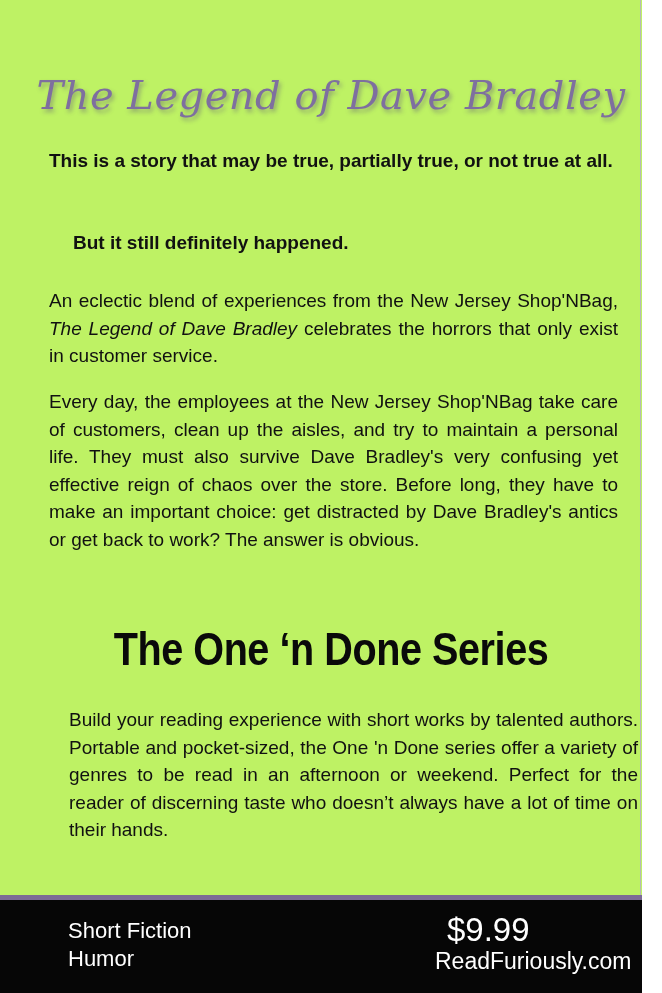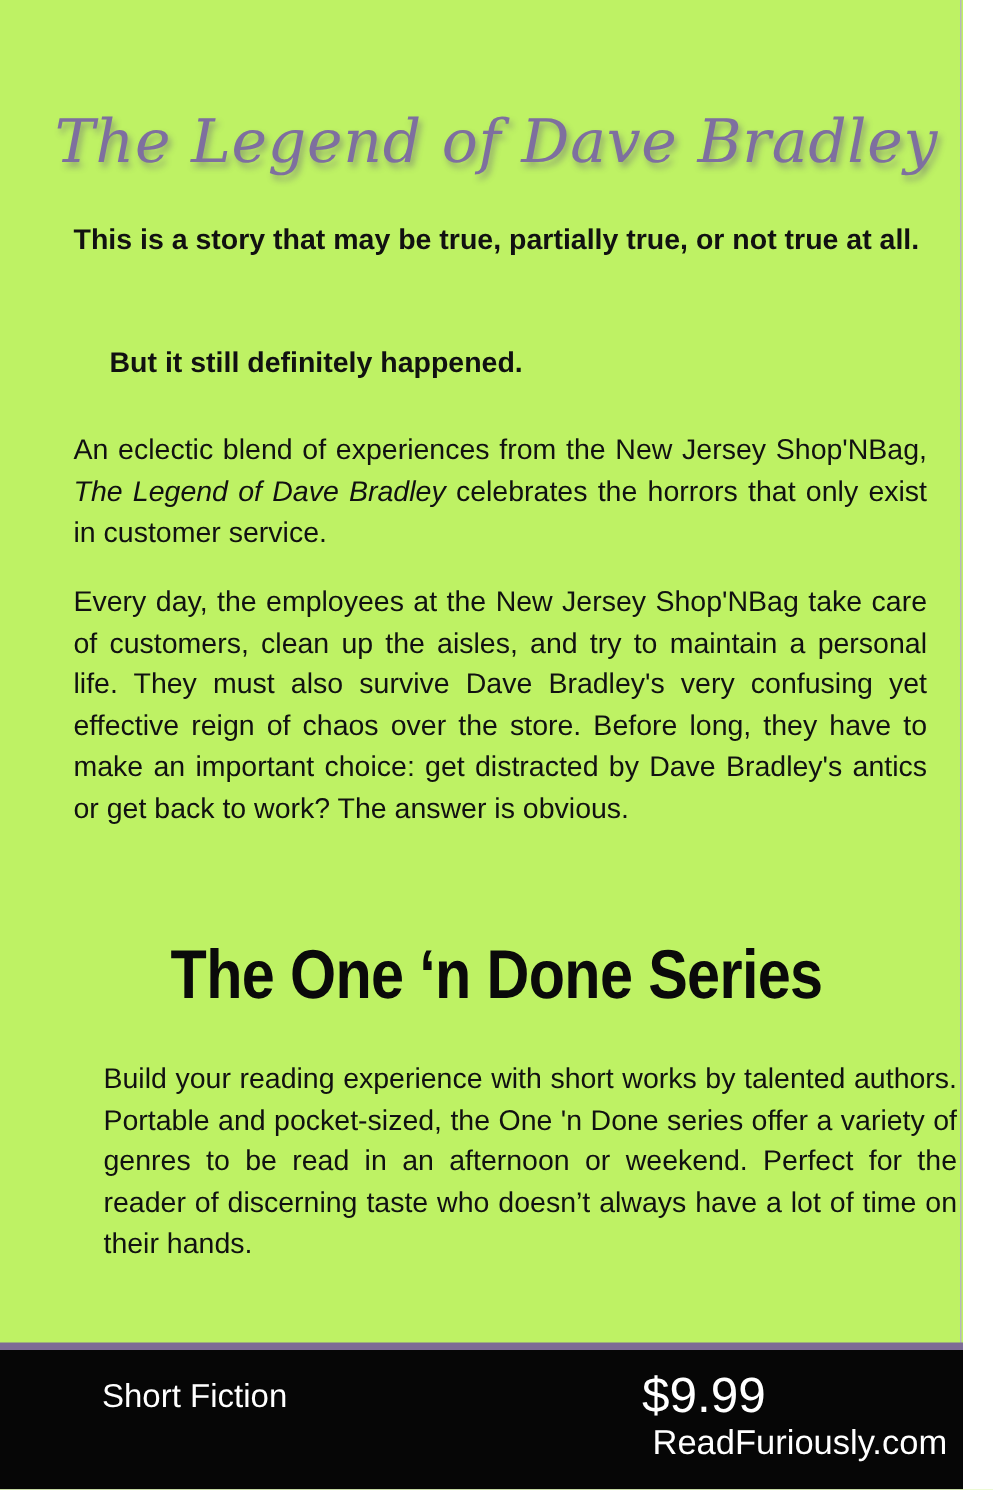--- a/index.html
+++ b/index.html
@@ -167,21 +167,21 @@
       font-size: 7.5px;
       line-height: 8px;
       color: #000000;
       background: #ffffff;
       padding-right: 1px;
       white-space: nowrap;
       font-weight: bold;
     }
     .price {
       position: absolute;
-      left: 428px;
+      left: 447px;
       top: 11px;
       font-family: "Liberation Sans", sans-serif;
       color: #ffffff;
       font-size: 33px;
       line-height: 38px;
     }
     .website {
       position: absolute;
       left: 435px;
       top: 47px;
@@ -221,19 +221,20 @@
 
   <div class="body-text para3 justify">
     <p>Build your reading experience with short works by talented authors. Portable and pocket-sized, the One 'n Done series offer a variety of genres to be read in an afternoon or weekend. Perfect for the reader of discerning taste who doesn’t always have a lot of time on their hands.</p>
   </div>
 
   <div class="purple-stripe"></div>
 
   <div class="footer">
     <div class="genre">
       <div>Short Fiction</div>
+      <div>Humor</div>
     </div>
 
 
     <div class="price">$9.99</div>
     <div class="website">ReadFuriously.com</div>
   </div>
 </div>
 
 </body></html>

